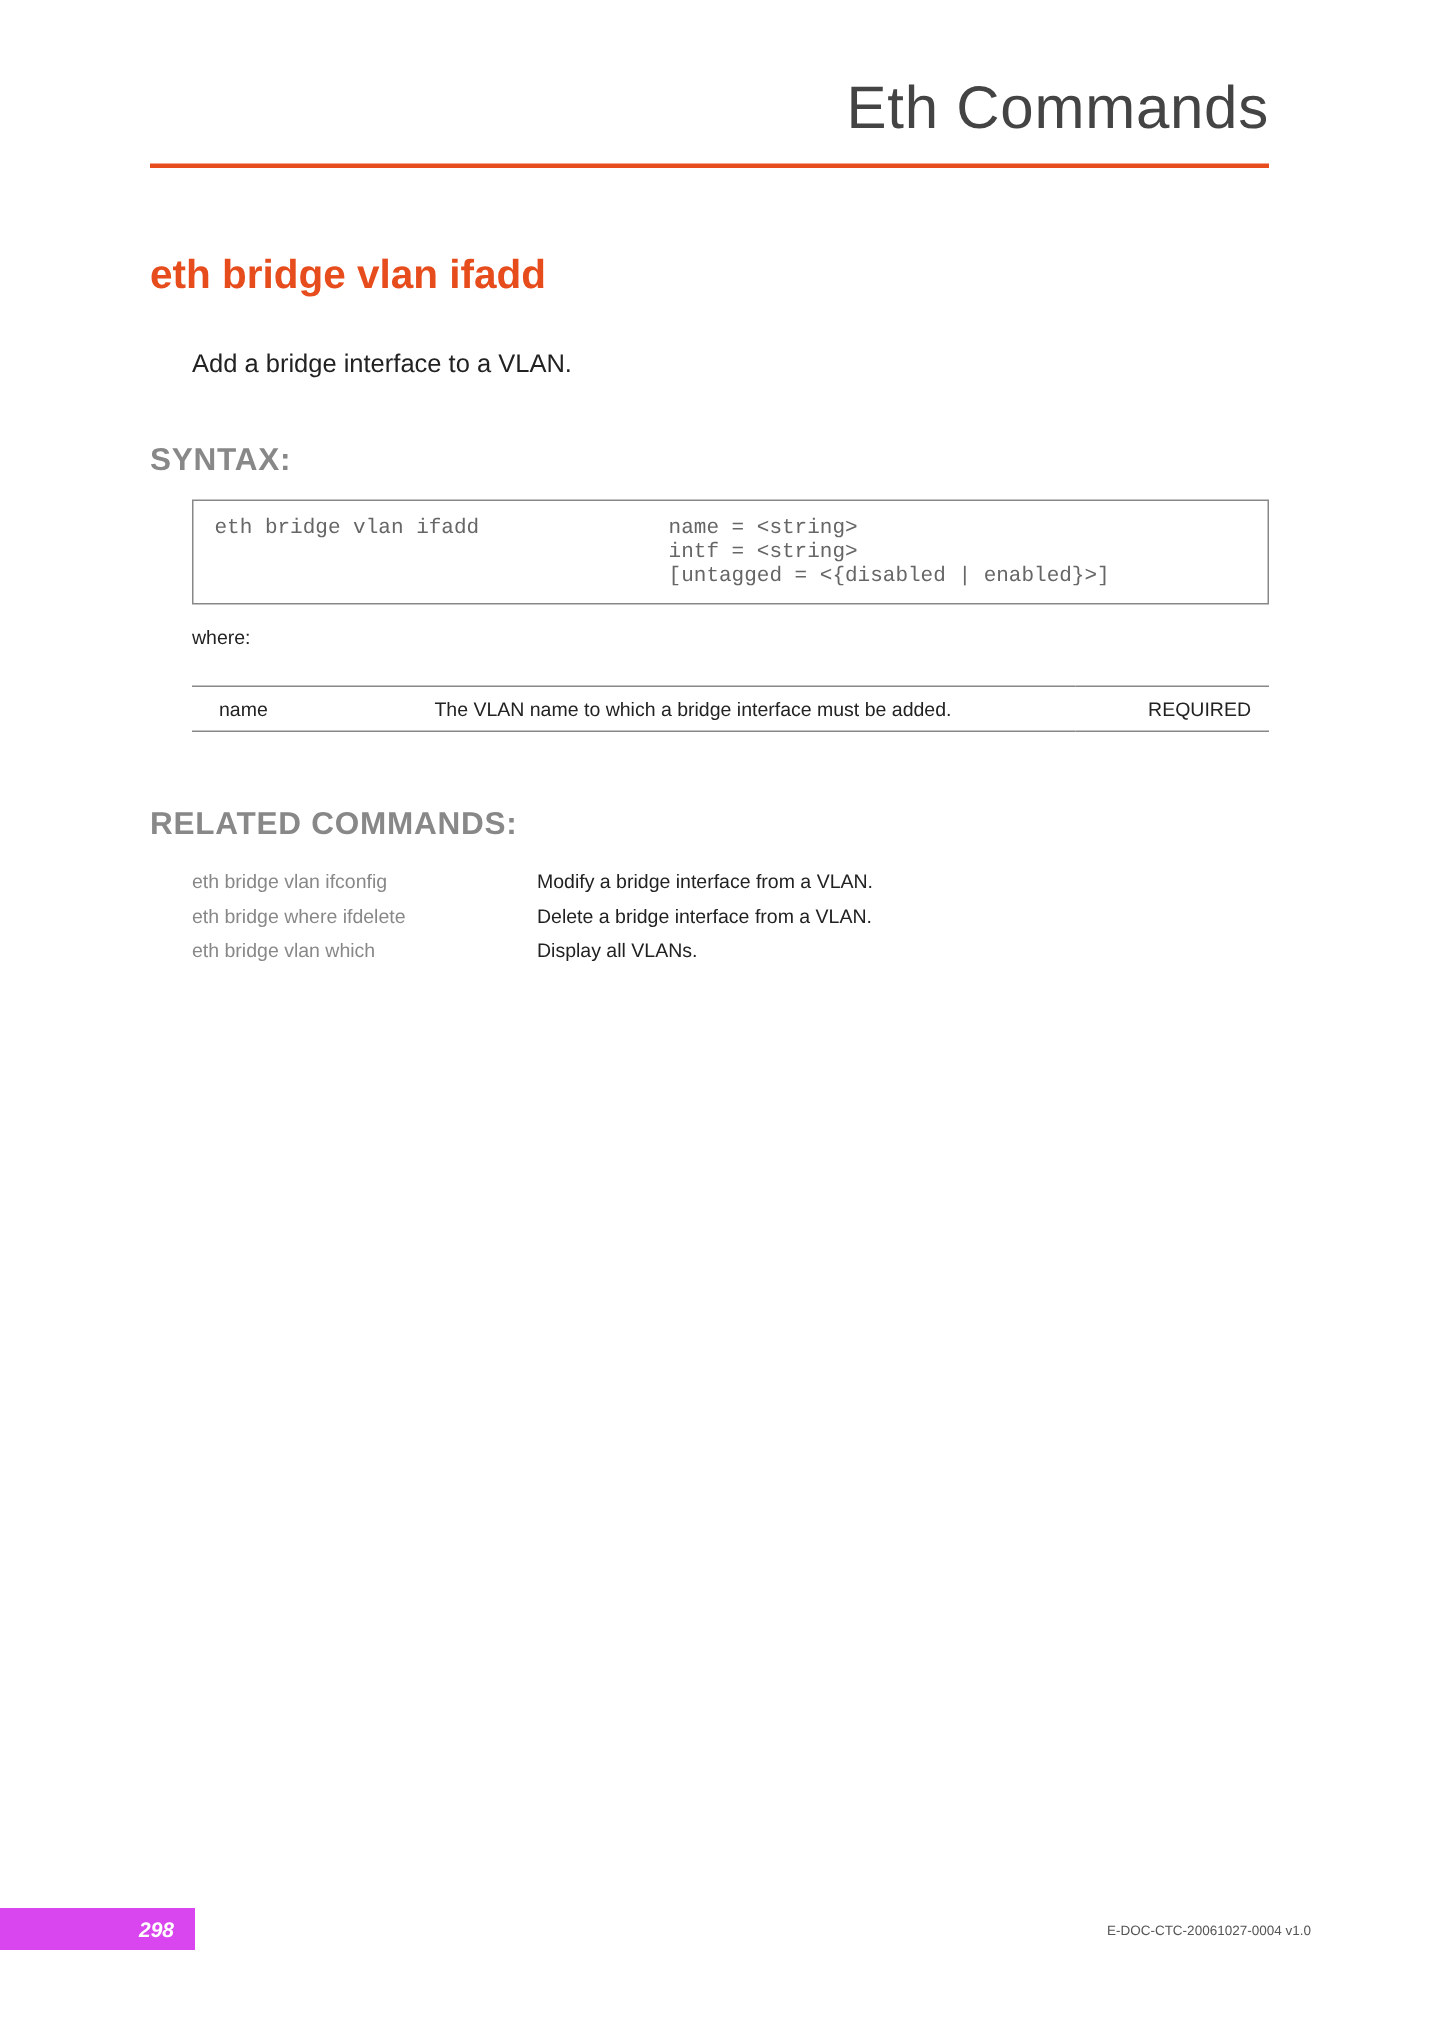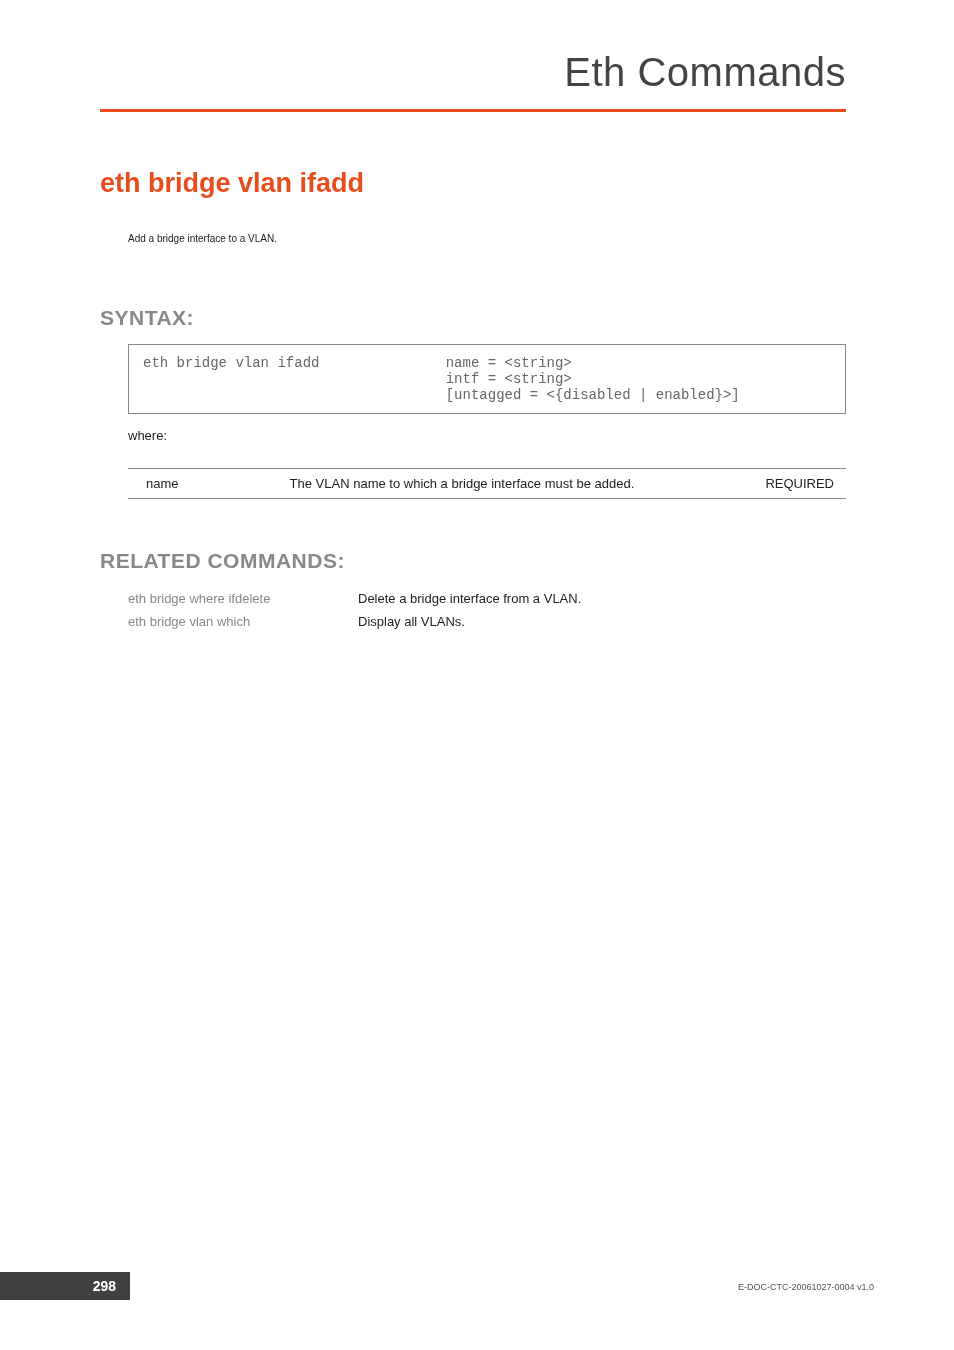--- a/index.html
+++ b/index.html
@@ -21,23 +21,23 @@
     background: #e74c1d;
     margin-bottom: 56px;
   }
   .command-title {
     font-size: 27px;
     color: #e74c1d;
     font-weight: bold;
     margin-bottom: 34px;
   }
   .desc {
-    font-size: 10px;
+    font-size: 17px;
     margin-left: 28px;
-    margin-bottom: 62px;
+    margin-bottom: 42px;
   }
   .section-label {
     font-size: 21px;
     font-weight: bold;
     color: #888;
     letter-spacing: 0.5px;
     margin-bottom: 14px;
   }
   .syntax-box {
     border: 1px solid #888;
@@ -85,28 +85,29 @@
     bottom: 50px;
     left: 0;
     width: 954px;
   }
   .footer-bar {
     position: absolute;
     left: 0;
     bottom: 0;
     height: 28px;
     width: 130px;
-    background: #404040;
+    background: #d946ef;
     color: #fff;
     font-weight: bold;
     font-size: 14px;
     display: flex;
     align-items: center;
     justify-content: flex-end;
     padding-right: 14px;
+    font-style: italic;
   }
   .footer-doc {
     position: absolute;
     right: 80px;
     bottom: 8px;
     font-size: 9px;
     color: #555;
   }
 </style>
 </head>
@@ -135,20 +136,24 @@
       <td class="col-name">name</td>
       <td class="col-desc">The VLAN name to which a bridge interface must be added.</td>
       <td class="col-req">REQUIRED</td>
     </tr>
   </tbody>
     </table>
 
   <div class="section-label">RELATED COMMANDS:</div>
   <table class="related">
     <tbody>
+        <tr>
+      <td class="rc-cmd">eth bridge vlan ifconfig</td>
+      <td>Modify a bridge interface from a VLAN.</td>
+    </tr>
     <tr>
       <td class="rc-cmd">eth bridge where ifdelete</td>
       <td>Delete a bridge interface from a VLAN.</td>
     </tr>
     <tr>
       <td class="rc-cmd">eth bridge vlan which</td>
       <td>Display all VLANs.</td>
     </tr>
   </tbody>
     </table>

